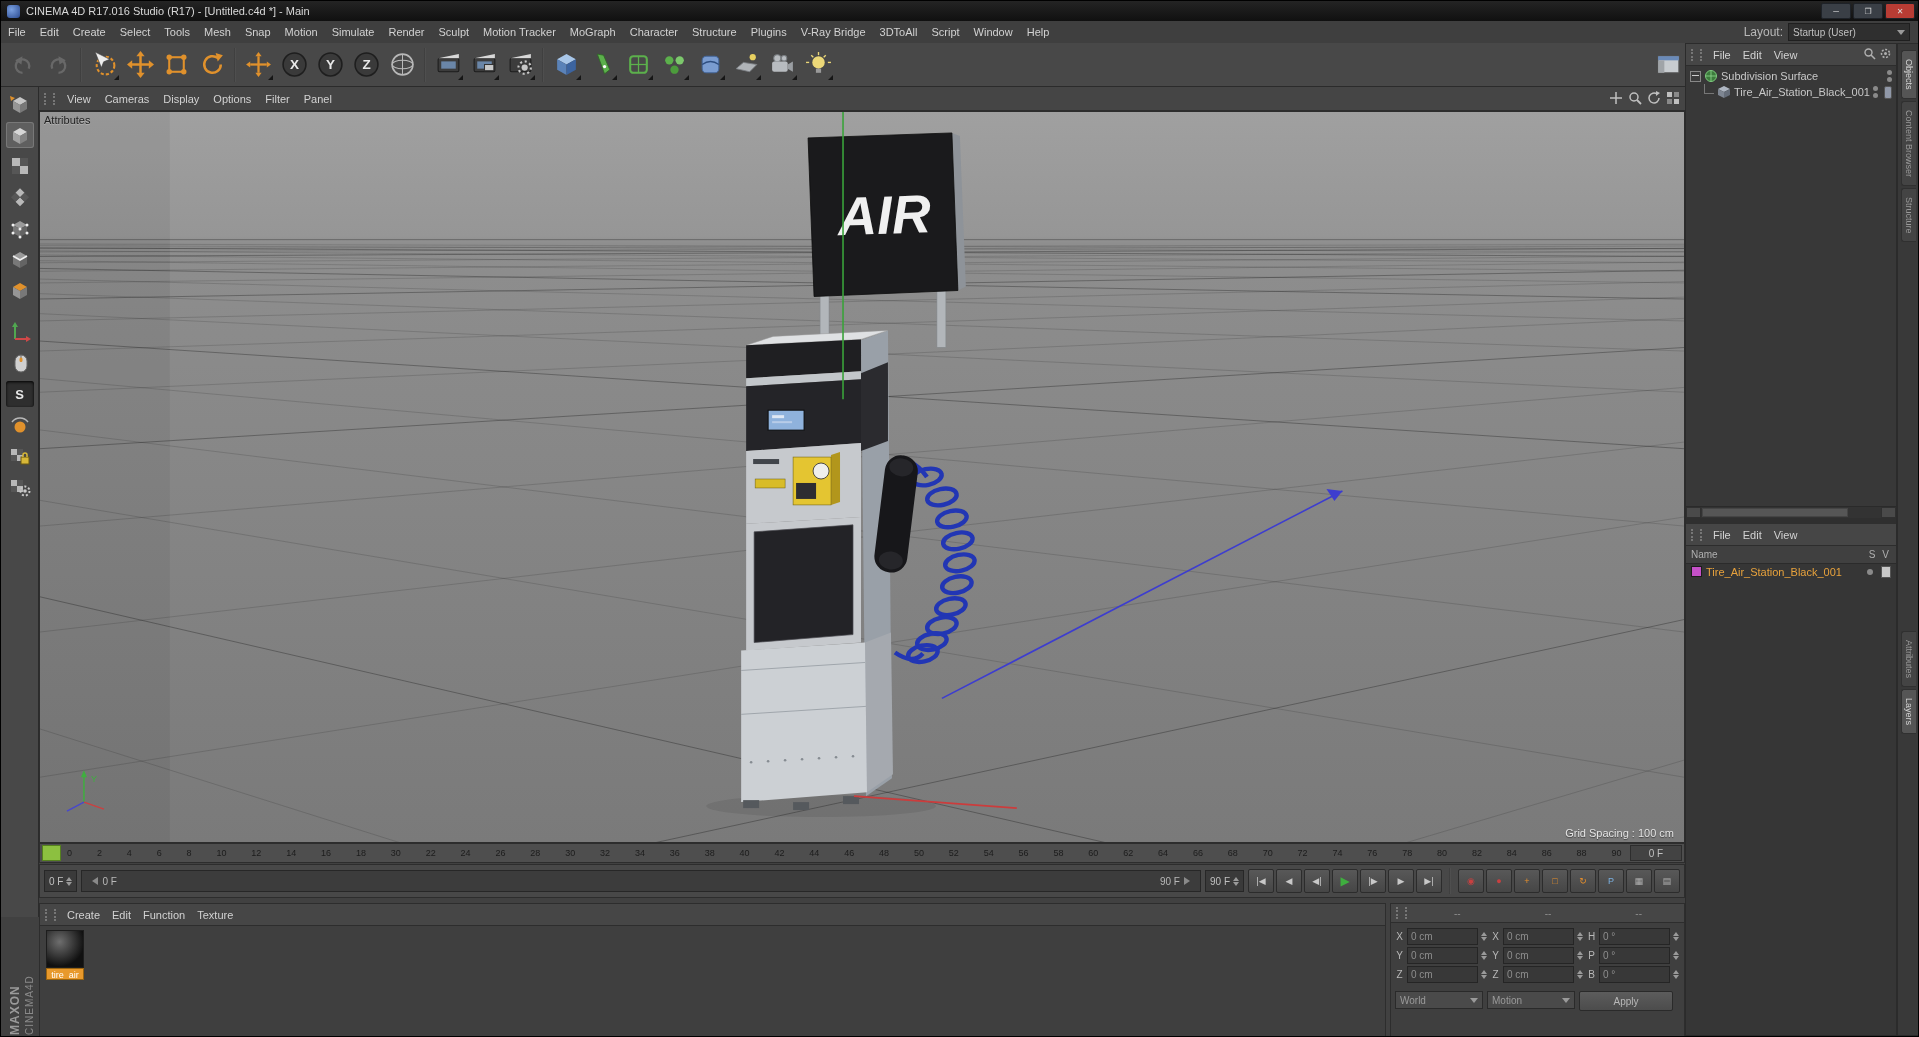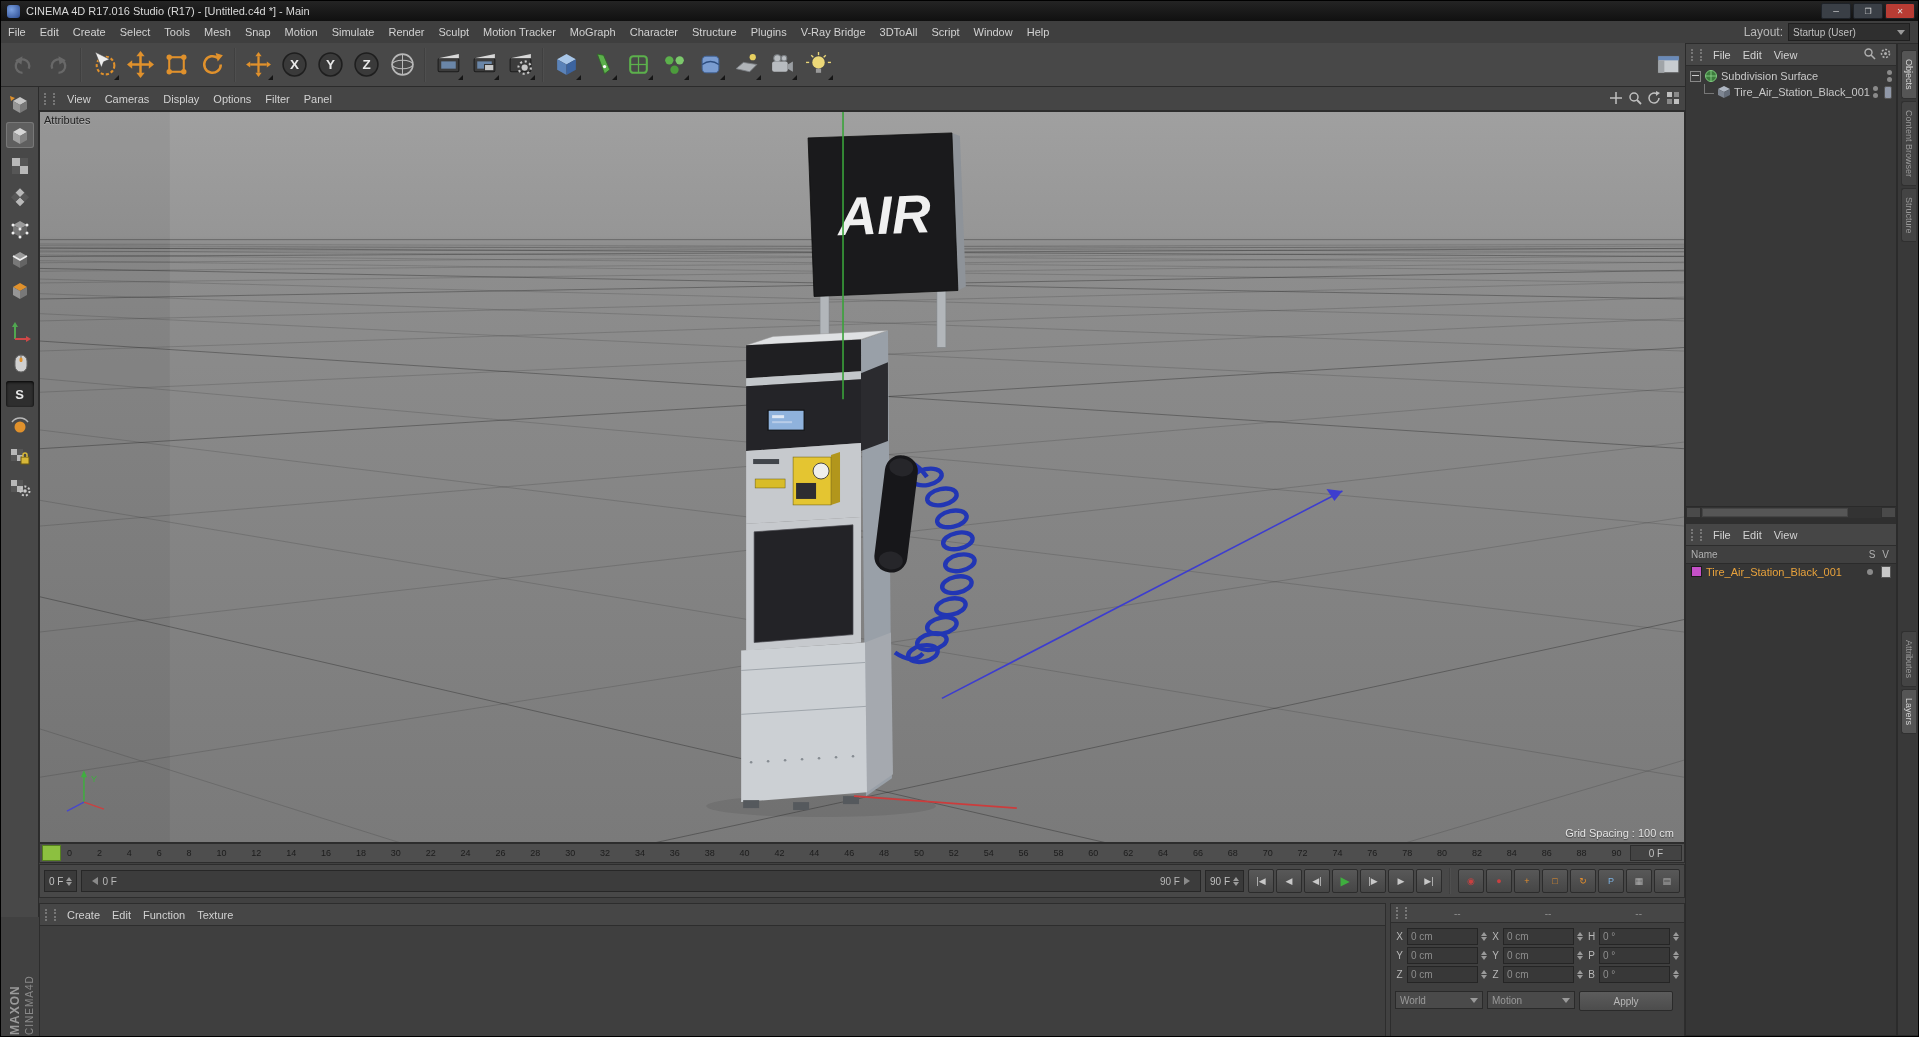--- a/index.html
+++ b/index.html
@@ -764,20 +764,26 @@
     <div class="bottomrow">
       <div class="matpanel">
         <div class="pmenu">
           <div class="grip"></div>
           <div id="mat-menu-items" style="display:flex;">
               <span class="mi">Create</span>
               <span class="mi">Edit</span>
               <span class="mi">Function</span>
               <span class="mi">Texture</span>
             </div>
+        </div>
+        <div class="matbody">
+          <div>
+            <div class="matthumb"></div>
+            <div class="matlabel">tire_air</div>
+          </div>
         </div>
       </div>
 
       <div class="coordpanel">
         <div class="chead">
           <div class="grip"></div>
           <span class="hh">--</span>
           <span class="hh">--</span>
           <span class="hh">--</span>
         </div>

